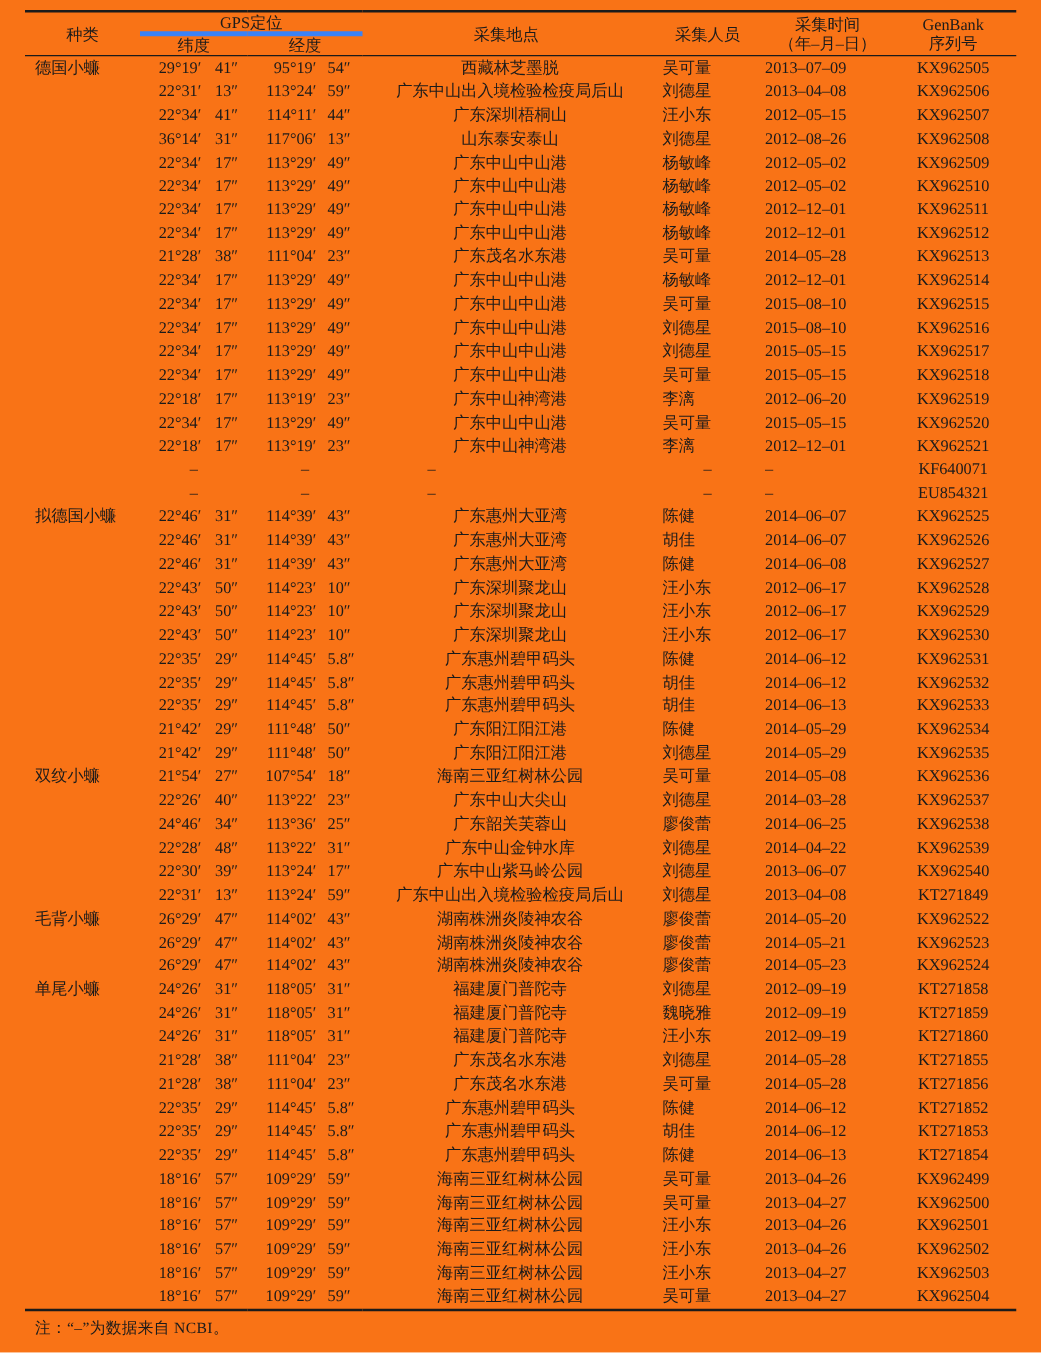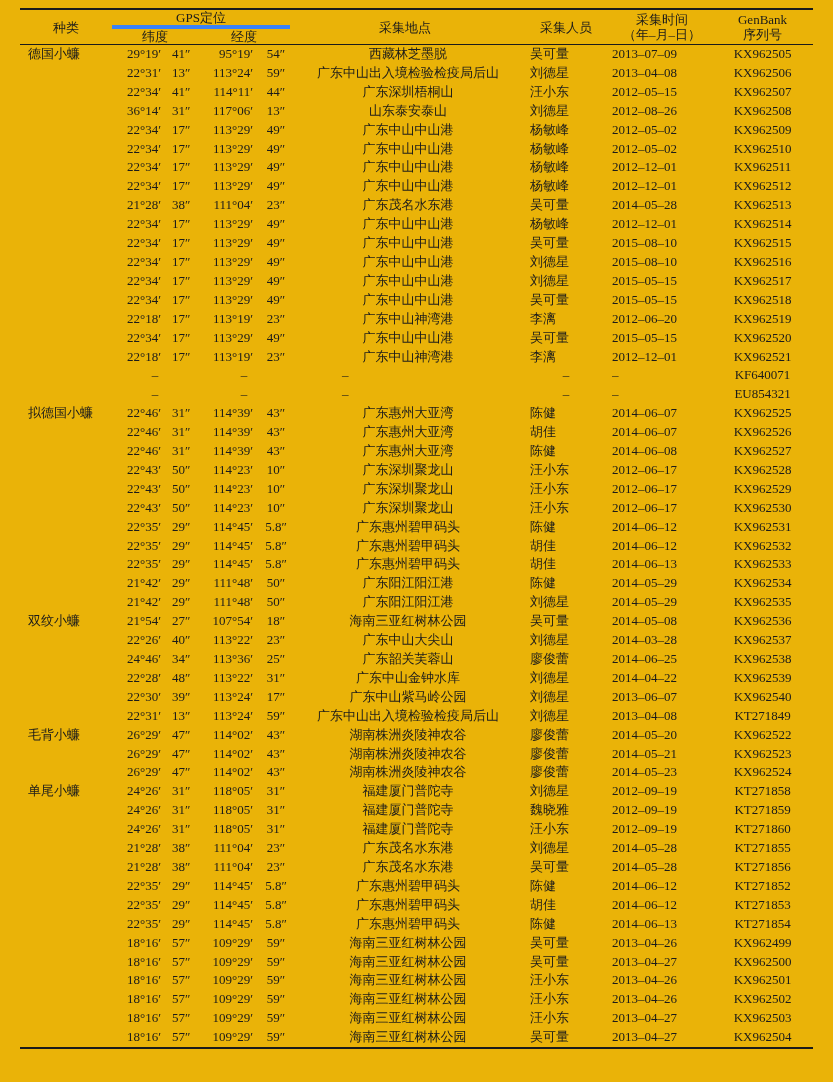--- a/index.html
+++ b/index.html
@@ -2,40 +2,40 @@
 <html><head>
 <meta charset="utf-8">
 <style>
   *{margin:0;padding:0;box-sizing:border-box}
   html,body{background:#ffffff}
   body{
     width:833px;height:1082px;position:relative;
     font-family:"Liberation Serif","DejaVu Serif",serif;
     color:#1b1b1b;
   }
-  .page{position:absolute;left:0;top:0;width:833px;height:1082px;background:#eab308;padding:8px 20px 0 20px}
+  .page{position:absolute;left:0;top:0;width:833px;height:1082px;background:#f97316;padding:8px 20px 0 20px}
   table.tbl{
     border-collapse:collapse;table-layout:fixed;width:793px;
     border-top:2.2px solid #1b1b1b;border-bottom:2.2px solid #1b1b1b;
   }
   thead th{
     font-weight:normal;font-size:13px;line-height:15px;height:16px;
     vertical-align:middle;text-align:center;white-space:nowrap;
     border-bottom:1.2px solid #1b1b1b;
   }
   thead th.gps{border-bottom:4px solid #3b82f6}
   tbody td{
     font-size:13px;height:18.9px;line-height:18.9px;
     white-space:nowrap;overflow:hidden;vertical-align:middle;
   }
   td.species{text-align:left;padding-left:8px}
   td.latdm{text-align:center;padding-left:8px}
   td.lats{text-align:left;padding-left:4px}
   td.londm{text-align:right;padding-right:3px}
-  td.lons{text-align:center;padding-left:6px}
+  td.lons{text-align:left;padding-left:6px}
   td.loc{text-align:center;padding-left:6px}
   td.who{text-align:left;padding-left:10px}
   td.date{text-align:left}
   td.acc{text-align:center}
   td.dashc{text-align:center;padding:0}
   td.dashloc{text-align:left;padding-left:52px}
   .note{margin:5px 0 0 8px;font-size:12.5px;letter-spacing:.3px}
 </style>
 </head>
 <body>
@@ -648,13 +648,14 @@
           <td class="lats">57″</td>
           <td class="londm">109°29′</td>
           <td class="lons">59″</td>
           <td class="loc">海南三亚红树林公园</td>
           <td class="who">吴可量</td>
           <td class="date">2013–04–27</td>
           <td class="acc">KX962504</td>
         </tr>
       </tbody>
   </table>
+  <div class="note">注：“–”为数据来自 NCBI。</div>
 </div>
 
 </body></html>

